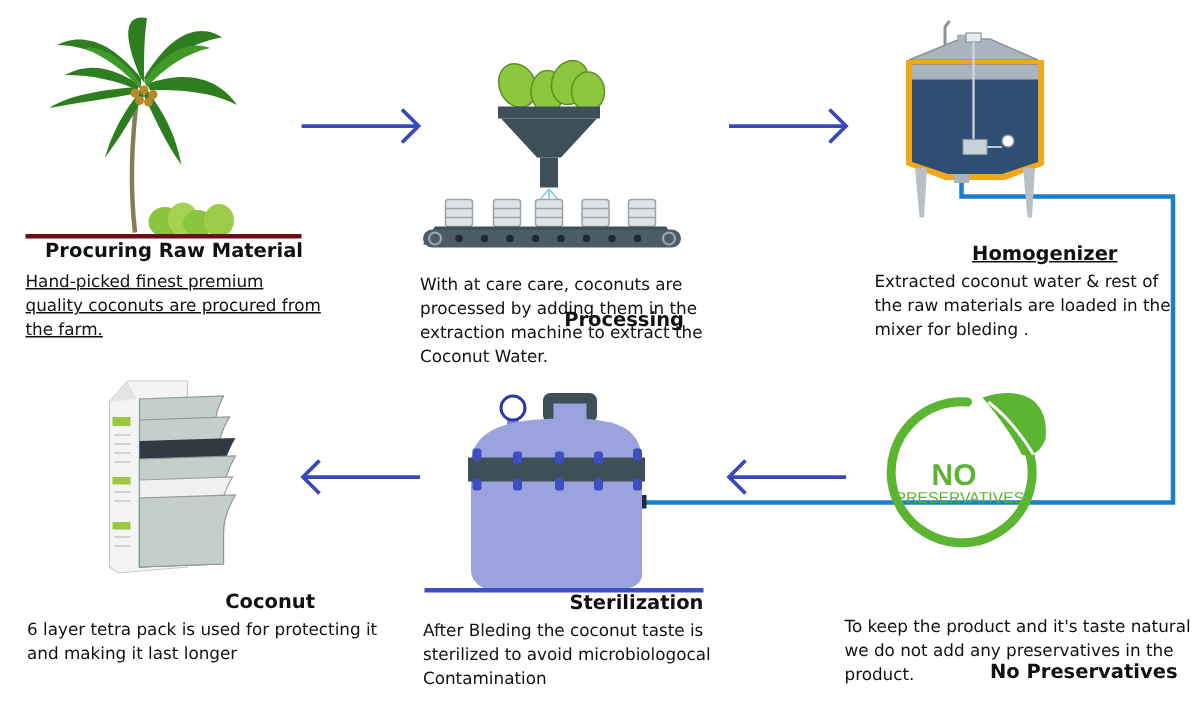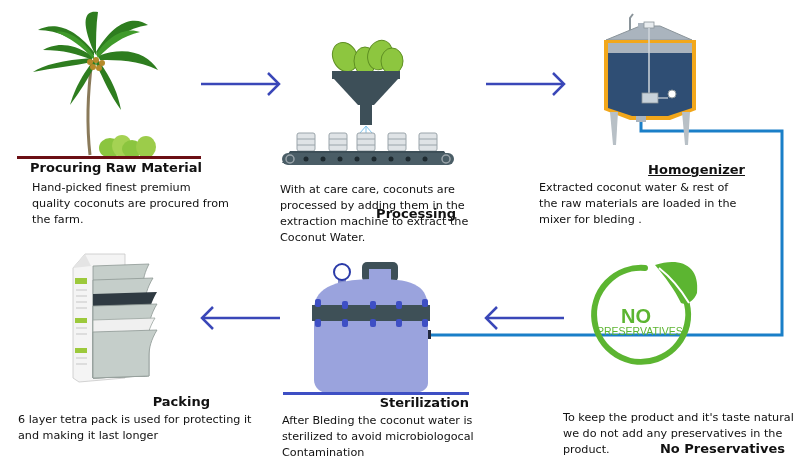--- a/index.html
+++ b/index.html
@@ -46,21 +46,21 @@
 
   <g>
     <ellipse cx="92" cy="148" rx="11" ry="10" fill="#8bc53f"></ellipse>
     <ellipse cx="104" cy="146" rx="10" ry="11" fill="#a5d253"></ellipse>
     <ellipse cx="114" cy="149" rx="10" ry="9" fill="#8bc53f"></ellipse>
     <ellipse cx="128" cy="147" rx="10" ry="11" fill="#9ccc4a"></ellipse>
   </g>
 </svg>
 <div class="abs" style="left:17px;top:156px;width:184px;height:3px;background:#6b0f14;"></div>
 <div class="title" style="left:18px;top:160px;width:184px;">Procuring Raw Material</div>
-<div class="desc" style="left:32px;top:180px;width:200px;">Hand-picked finest premium quality coconuts are procured from the farm.</div>
+<div class="desc" style="left:17px;top:180px;width:200px;text-decoration:underline;">Hand-picked finest premium quality coconuts are procured from the farm.</div>
 
 <svg width="100" height="30" style="left:195px;top:70px;">
   <line x1="6" y1="14" x2="84" y2="14" stroke="#3a47b8" stroke-width="2.5"></line>
   <polyline points="73,3 84,14 73,25" fill="none" stroke="#3a47b8" stroke-width="2.5"></polyline>
 </svg>
 
 <svg width="190" height="130" style="left:280px;top:35px;">
 
   <g fill="#8dc63f" stroke="#5e8f22" stroke-width="1">
     <ellipse cx="65" cy="22" rx="12" ry="15" transform="rotate(-25 65 22)"></ellipse>
@@ -139,21 +139,21 @@
   <rect x="42" y="83" width="16" height="10" fill="#c8d2da" stroke="#8a949a" stroke-width="0.8"></rect>
   <line x1="58" y1="88" x2="68" y2="88" stroke="#cfd6db" stroke-width="1.2"></line>
   <circle cx="72" cy="84" r="4" fill="#fff" stroke="#8a949a" stroke-width="1"></circle>
 
   <rect x="36" y="106" width="10" height="6" fill="#aab4be"></rect>
 
   <path d="M10 102 L18 102 L16 135 L13 135 Z" fill="#b8c0c6"></path>
   <path d="M82 102 L90 102 L88 135 L85 135 Z" fill="#b8c0c6"></path>
 </svg>
 <div class="title" style="left:565px;top:162px;width:180px;text-decoration:underline;">Homogenizer</div>
-<div class="desc" style="left:539px;top:180px;width:200px;">Extracted coconut water &amp; rest of the raw materials are loaded in the mixer for bleding .</div>
+<div class="desc" style="left:583px;top:180px;width:200px;">Extracted coconut water &amp; rest of the raw materials are loaded in the mixer for bleding .</div>
 
 <svg width="120" height="120" style="left:585px;top:255px;">
   <path d="M 96 35 A 47 47 0 1 1 60 13" fill="none" stroke="#5cb531" stroke-width="6" stroke-linecap="round"></path>
   <path d="M70 10 C 95 2, 115 10, 112 38 C 108 48, 100 50, 96 48 C 90 35, 80 22, 70 10 Z" fill="#5cb531"></path>
   <path d="M74 13 C 88 24, 98 38, 104 48" stroke="#ffffff" stroke-width="2" fill="none"></path>
   <text x="36" y="68" font-family="Liberation Sans, sans-serif" font-weight="bold" font-size="20" fill="#5cb531">NO</text>
   <text x="12" y="80" font-family="Liberation Sans, sans-serif" font-size="10.5" fill="#5cb531">PRESERVATIVES</text>
 </svg>
 <div class="title" style="left:565px;top:393px;width:220px;margin-top:48px;">No Preservatives</div>
 <div class="desc" style="left:563px;top:410px;width:240px;">To keep the product and it's taste natural we do not add any preservatives in the product.</div>
@@ -184,21 +184,21 @@
       <rect x="42" y="64" width="6" height="8" rx="2"></rect>
     <rect x="70" y="64" width="6" height="8" rx="2"></rect>
       <rect x="96" y="64" width="6" height="8" rx="2"></rect>
     <rect x="122" y="64" width="6" height="8" rx="2"></rect>
   </g>
 
   <rect x="128" y="75" width="3" height="9" fill="#222a40"></rect>
 </svg>
 <div class="abs" style="left:283px;top:392px;width:186px;height:3px;background:#3e4fc4;"></div>
 <div class="title" style="left:283px;top:395px;width:186px;">Sterilization</div>
-<div class="desc" style="left:282px;top:413px;width:200px;">After Bleding the coconut water is sterilized to avoid microbiologocal Contamination</div>
+<div class="desc" style="left:282px;top:413px;width:200px;">After Bleding the coconut taste is sterilized to avoid microbiologocal Contamination</div>
 
 <svg width="100" height="30" style="left:196px;top:304px;">
   <line x1="6" y1="14" x2="84" y2="14" stroke="#3a47b8" stroke-width="2.5"></line>
   <polyline points="17,3 6,14 17,25" fill="none" stroke="#3a47b8" stroke-width="2.5"></polyline>
 </svg>
 
 <svg width="110" height="140" style="left:65px;top:248px;">
 
   <path d="M8 20 L20 6 L60 6 L60 130 L14 134 L8 130 Z" fill="#f4f4f4" stroke="#c8c8c8" stroke-width="0.8"></path>
   <path d="M8 20 L20 6 L26 18 Z" fill="#e4e4e4"></path>
@@ -216,14 +216,14 @@
       <line x1="11" y1="116" x2="22" y2="116"></line>
   </g>
 
   <path d="M28 18 L84 16 C 80 24, 78 30, 78 40 L78 128 L28 130 Z" fill="#c5ceca" stroke="#8e9894" stroke-width="0.8"></path>
   <path d="M28 32 L88 30 C 82 40, 80 48, 80 56 L80 128 L28 130 Z" fill="#c5ceca" stroke="#8e9894" stroke-width="0.8"></path>
   <path d="M28 46 L92 44 C 86 54, 84 62, 84 70 L84 128 L28 130 Z" fill="#2f3a42"></path>
   <path d="M28 58 L92 56 C 86 66, 84 74, 84 82 L84 128 L28 130 Z" fill="#c5ceca" stroke="#8e9894" stroke-width="0.8"></path>
   <path d="M28 72 L90 70 C 84 80, 82 88, 82 96 L82 128 L28 130 Z" fill="#f0f0f0" stroke="#9aa4a0" stroke-width="0.8"></path>
   <path d="M28 84 L92 82 C 86 92, 84 100, 84 108 L84 128 L28 130 Z" fill="#c5ceca" stroke="#8e9894" stroke-width="0.8"></path>
 </svg>
-<div class="title" style="left:60px;top:394px;width:150px;">Packing</div>
+<div class="title" style="left:60px;top:394px;width:150px;">Coconut</div>
 <div class="desc" style="left:18px;top:412px;width:240px;">6 layer tetra pack is used for protecting it and making it last longer</div>
 
 </body></html>

